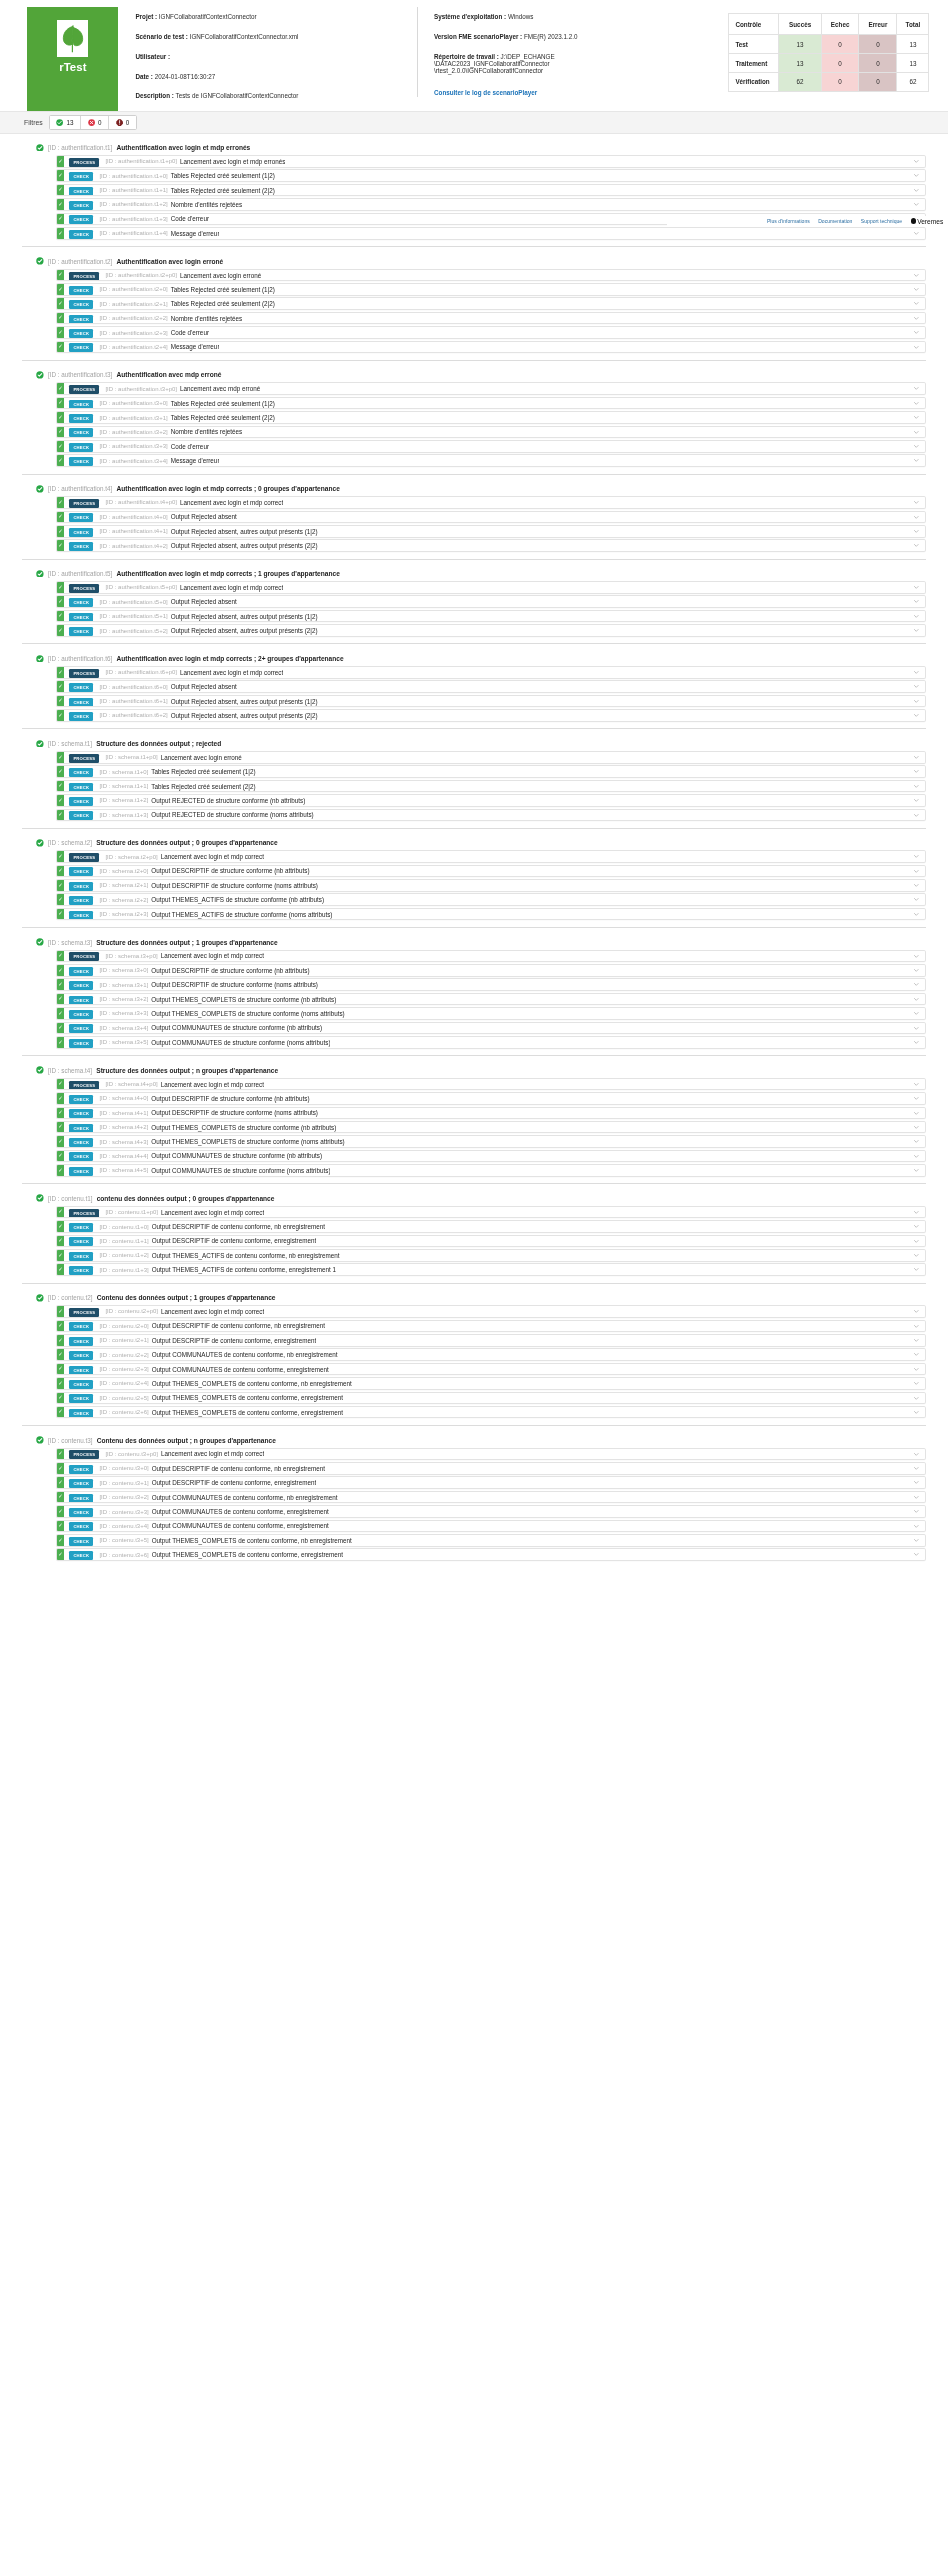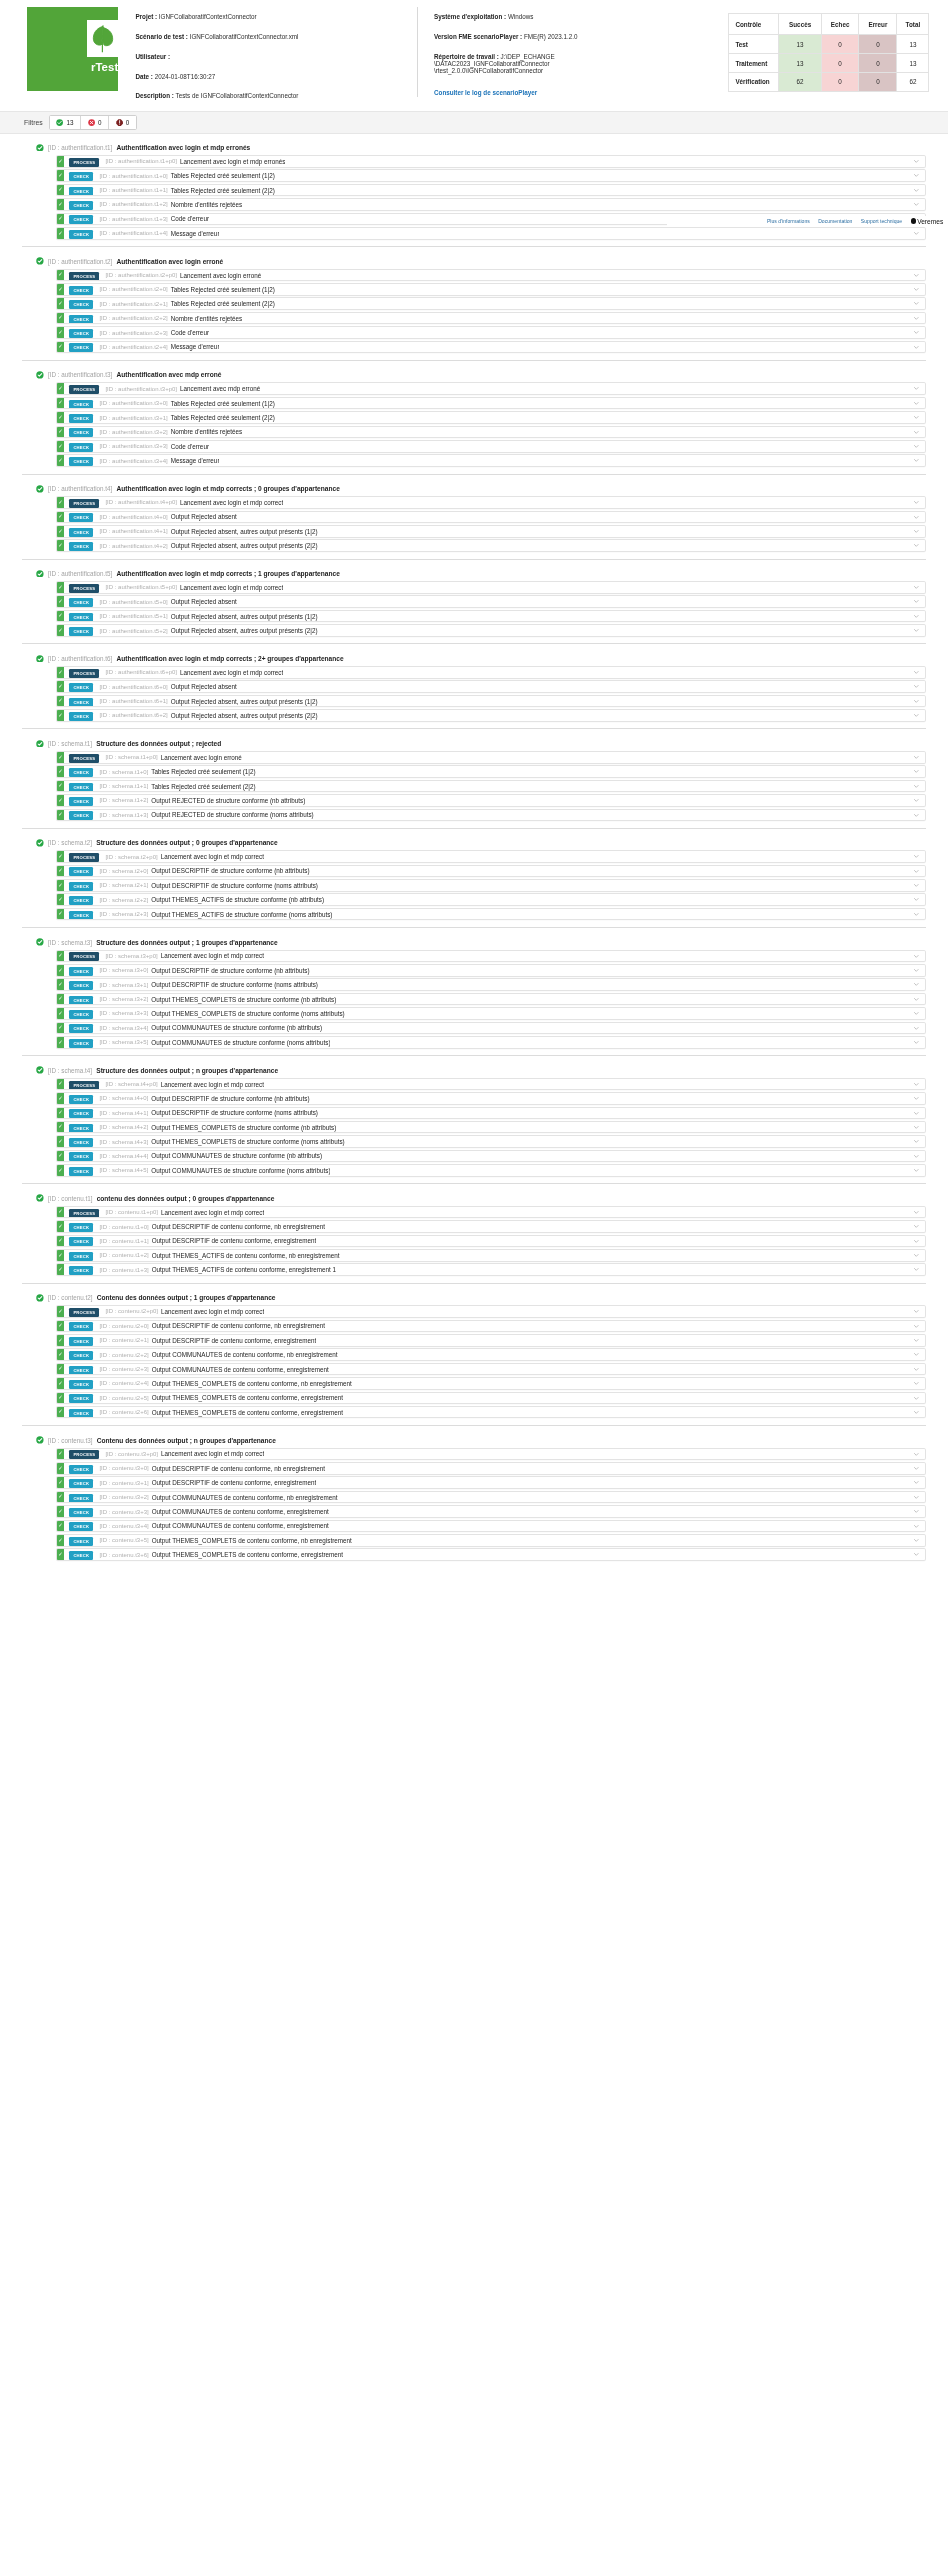--- a/index.html
+++ b/index.html
@@ -22,24 +22,24 @@
     display: flex;
     align-items: flex-start;
     padding: 7.2px 14.4px 0 14.4px;
     height: 111px;
   }
   .logo-block {
     width: 91px;
     flex: 0 0 91px;
     display: flex;
     flex-direction: column;
-    align-items: flex-end;
+    align-items: center;
     justify-content: flex-start;
     background: #52a539;
-    height: 84px;
+    height: 104px;
     margin-left: 13px;
     padding-top: 13px;
   }
   .logo-leafbox {
     width: 31px;
     height: 37px;
     background: #ffffff;
     display: flex;
     align-items: center;
     justify-content: center;

